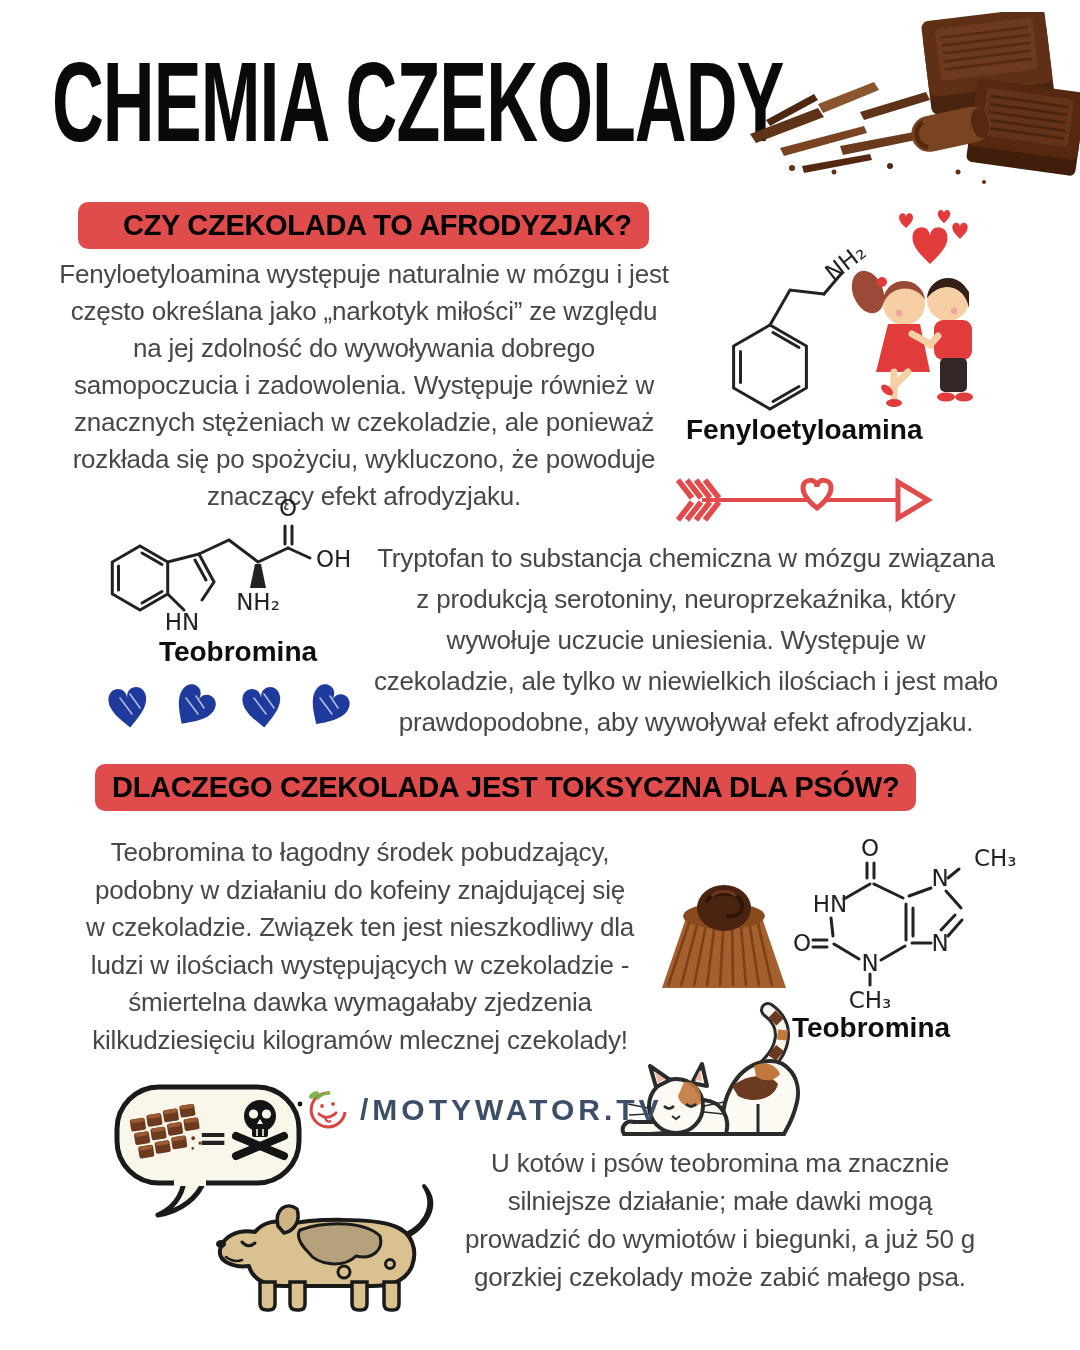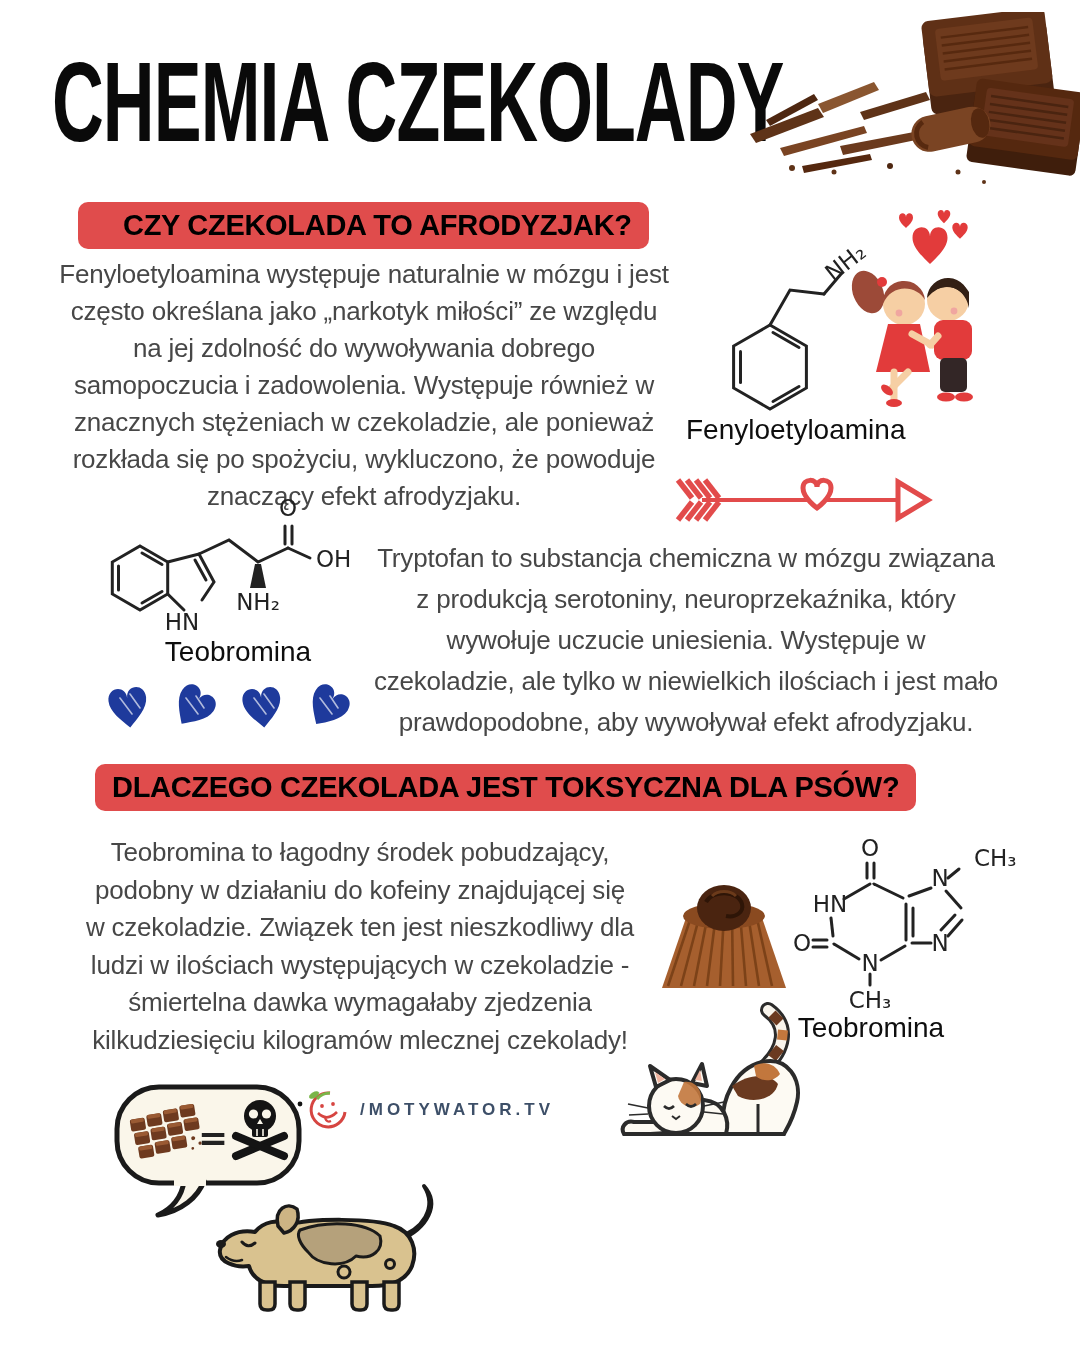--- a/index.html
+++ b/index.html
@@ -17,31 +17,31 @@
     position:absolute; background:#e04c4c; color:#000;
     font-weight:700; font-size:29px; letter-spacing:-0.3px;
     padding:7px 17px; border-radius:10px; white-space:nowrap;
   }
   .para {
     position:absolute; text-align:center; color:#474747;
     font-size:26px; line-height:37px; letter-spacing:-0.2px;
     white-space:pre-line;
   }
   .mol-label {
-    position:absolute; font-weight:400; font-size:28px; color:#0e0e0e;
+    position:absolute; font-weight:700; font-size:28px; color:#0e0e0e;
     text-align:center; white-space:nowrap;
   }
   svg { position:absolute; overflow:visible; }
   svg text { font-family:"DejaVu Sans", sans-serif; fill:#222; }
   .atom { font-size:23px; }
   .logo {
     position:absolute; left:306px; top:1076px; display:flex; align-items:center; gap:10px;
   }
   .logo-text {
-    font-weight:700; font-size:17px; letter-spacing:4px; color:#3d4f68; white-space:nowrap;
+    font-weight:700; font-size:30px; letter-spacing:4px; color:#3d4f68; white-space:nowrap;
   }
   .logo-icon-box { position:relative; width:44px; height:44px; }
 </style>
 </head>
 <body>
 
 <div class="page">
 
   <div class="title">CHEMIA CZEKOLADY</div>
 
@@ -407,14 +407,18 @@
     <circle cx="140" cy="92" r="6" fill="#d9c28f" stroke="#1a1a1a" stroke-width="3"></circle>
     <circle cx="186" cy="84" r="4.5" fill="#d9c28f" stroke="#1a1a1a" stroke-width="3"></circle>
 
     <path d="M74,46 C70,29 83,21 93,29 C97,41 90,51 80,53 Z" fill="#cdb484" stroke="#1a1a1a" stroke-width="3.5" stroke-linejoin="round"></path>
 
     <path d="M38,62 q6,7 13,1" stroke="#1a1a1a" stroke-width="3" fill="none" stroke-linecap="round"></path>
     <ellipse cx="17" cy="64" rx="5" ry="4" fill="#1a1a1a"></ellipse>
     <path d="M22,77 q8,6 16,3" stroke="#1a1a1a" stroke-width="2.6" fill="none" stroke-linecap="round"></path>
   </svg>
 
+  <div class="para" style="left:418px; top:1132px; width:604px; line-height:38px;">U kotów i psów teobromina ma znacznie
+silniejsze działanie; małe dawki mogą
+prowadzić do wymiotów i biegunki, a już 50 g
+gorzkiej czekolady może zabić małego psa.</div>
 
 </div>
 
 </body></html>

